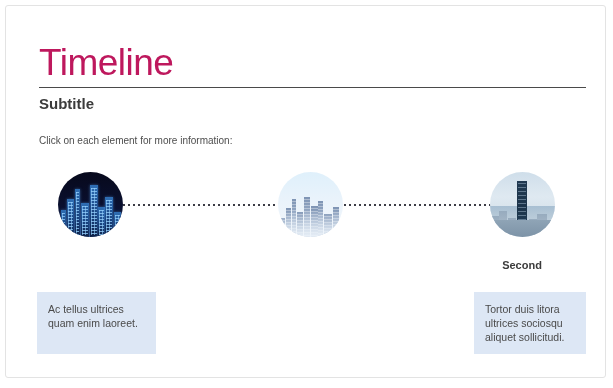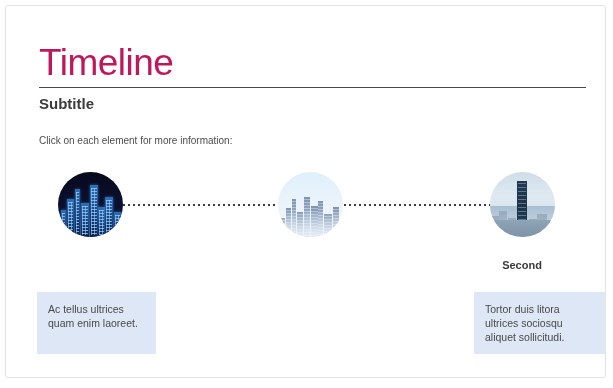--- a/index.html
+++ b/index.html
@@ -194,21 +194,21 @@
     position: absolute;
     background: #dde7f5;
     box-sizing: border-box;
     padding: 10px 11px 7px 11px;
     font-size: 10.5px;
     line-height: 14px;
     color: #4a4a4a;
   }
   #caption-1 { left: 31px;  top: 286px; width: 119px; height: 62px; }
   #caption-2 { left: 253px; top: 286px; width: 104px; height: 62px; text-align: center; }
-  #caption-3 { left: 468px; top: 286px; width: 132px; height: 62px; }
+  #caption-3 { left: 468px; top: 286px; width: 112px; height: 62px; }
 </style>
 </head>
 <body>
 
 <div id="slide">
 
   <div id="title">Timeline</div>
   <div id="title-rule"></div>
   <div id="subtitle">Subtitle</div>
   <div id="instruction">Click on each element for more information:</div>

